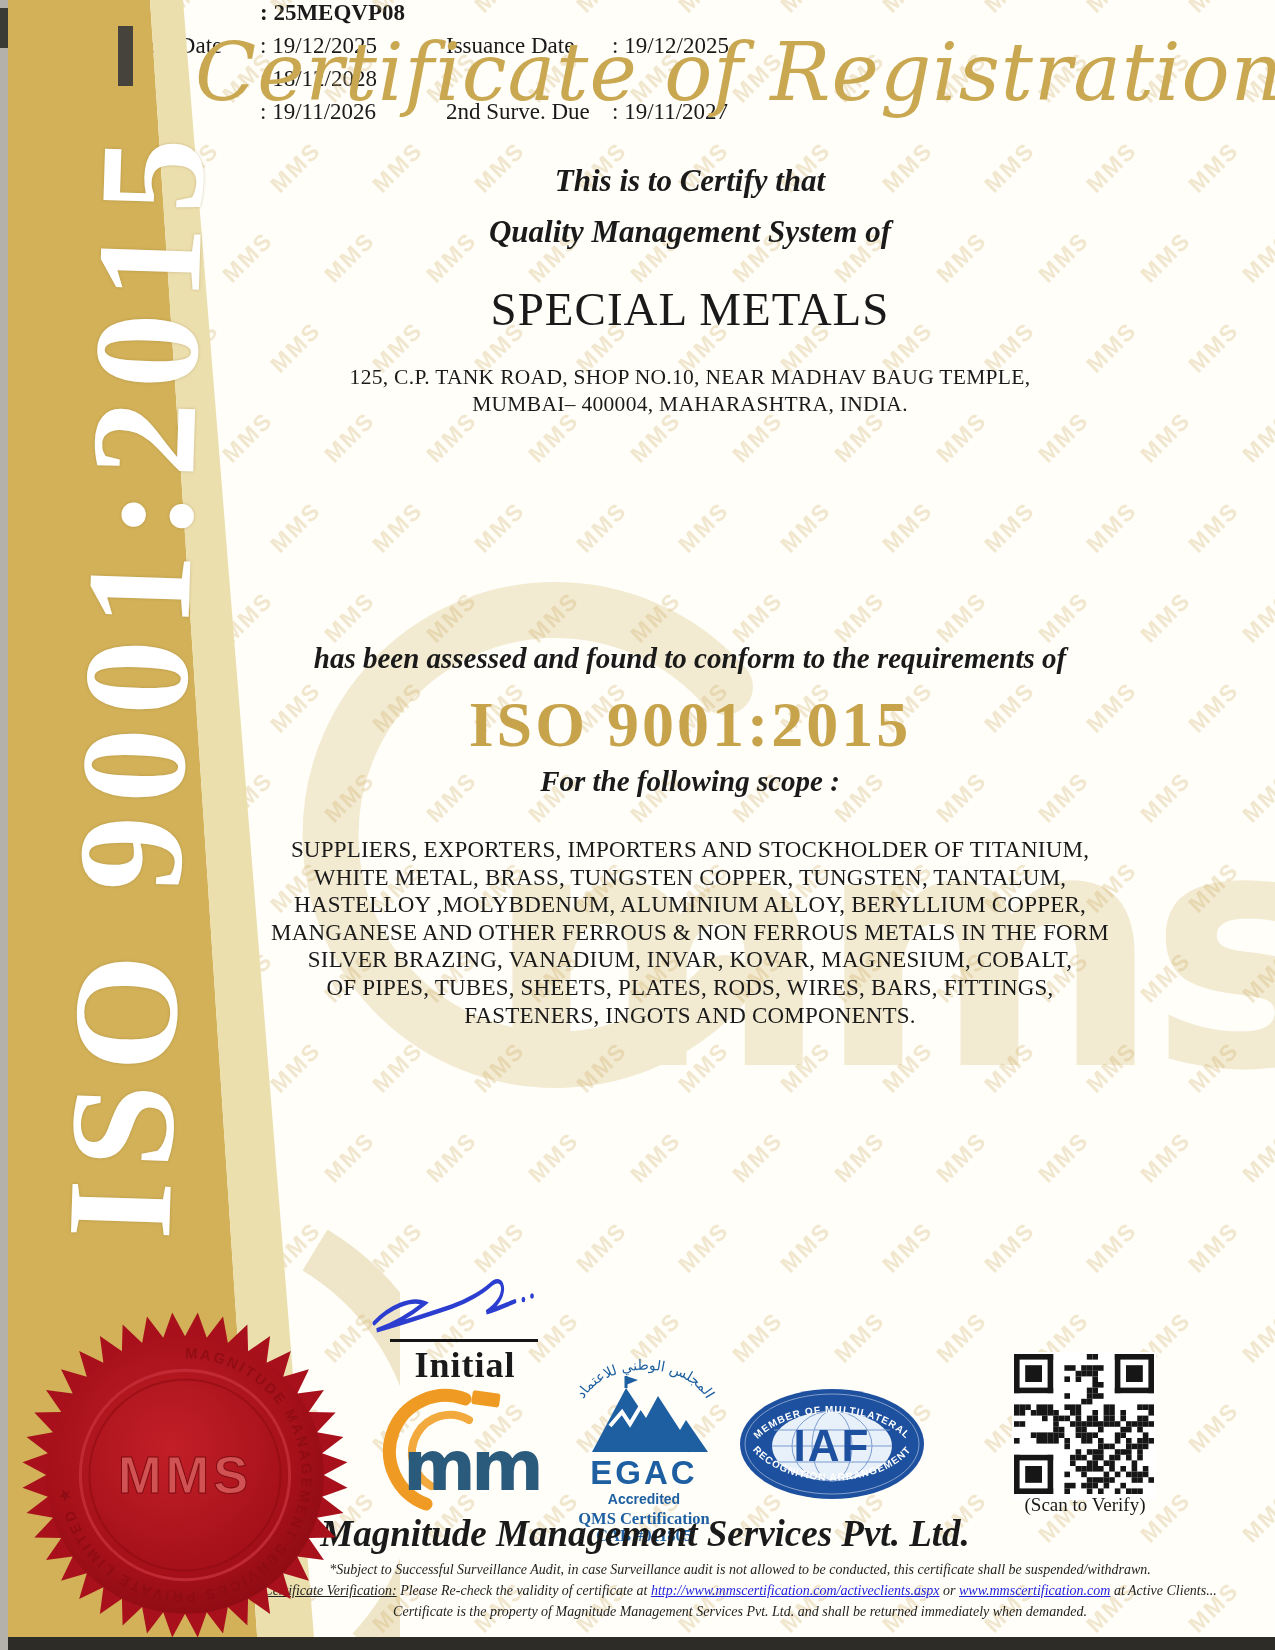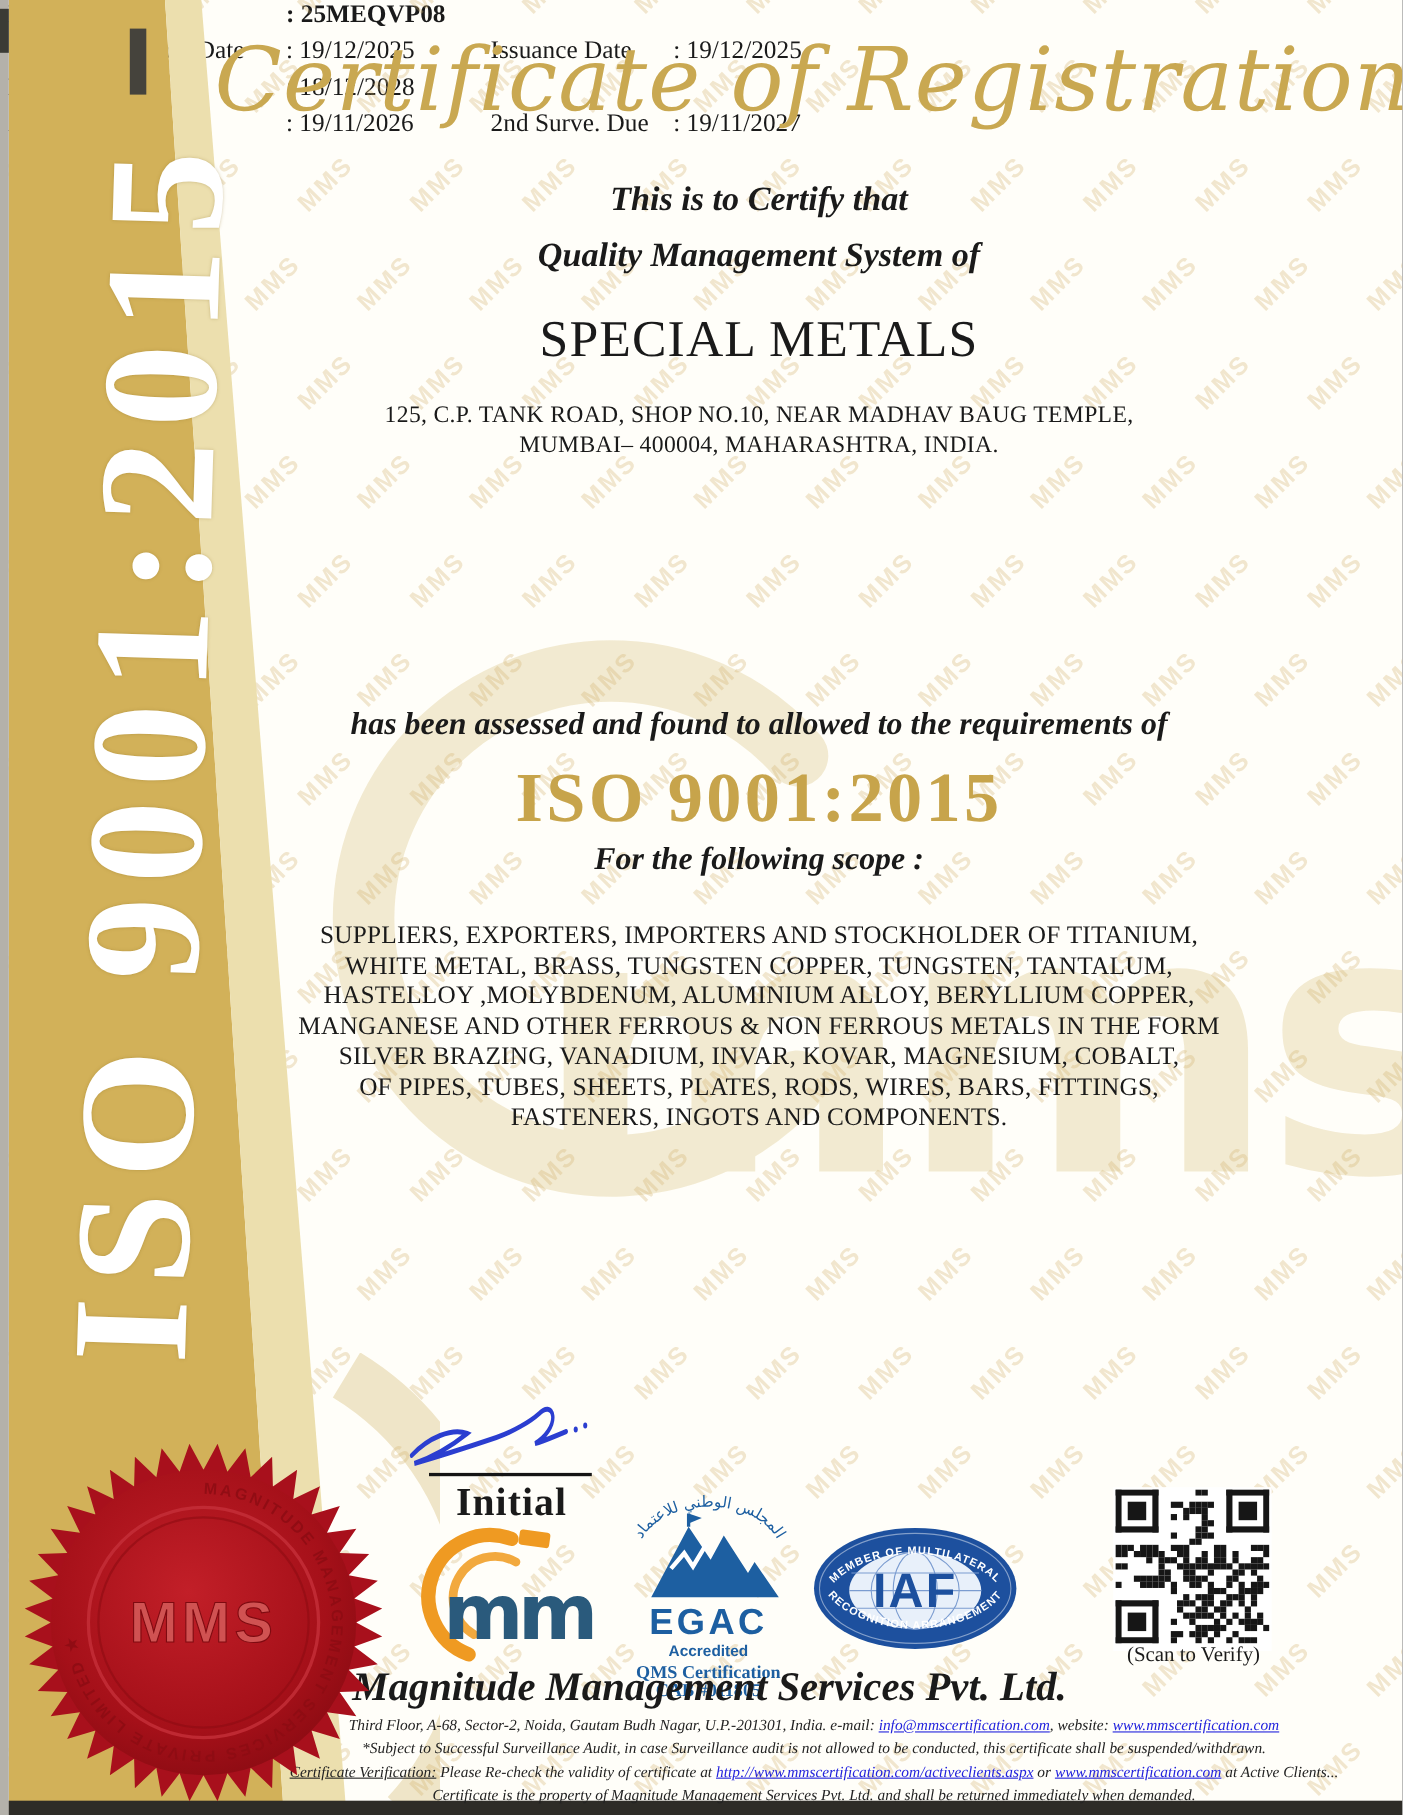--- a/index.html
+++ b/index.html
@@ -342,21 +342,21 @@
     <span>ISO 9001:2015</span>
   </div>
 
   <div id="title" class="abs center-col">Certificate of Registration</div>
   <div id="intro1" class="abs center-col intro">This is to Certify that</div>
   <div id="intro2" class="abs center-col intro">Quality Management System of</div>
   <div id="company" class="abs center-col">SPECIAL METALS</div>
   <div id="addr1" class="abs center-col addr">125, C.P. TANK ROAD, SHOP NO.10, NEAR MADHAV BAUG TEMPLE,</div>
   <div id="addr2" class="abs center-col addr">MUMBAI– 400004, MAHARASHTRA, INDIA.</div>
 
-  <div id="conform" class="abs center-col">has been assessed and found to allowed to the requirements of</div>
+  <div id="conform" class="abs center-col">has been assessed and found to conform to the requirements of</div>
   <div id="standard" class="abs center-col">ISO 9001:2015</div>
   <div id="scope-head" class="abs center-col">For the following scope :</div>
   <div id="scope" class="abs center-col">
     <span style="display:block">SUPPLIERS, EXPORTERS, IMPORTERS AND STOCKHOLDER OF TITANIUM,</span>
     <span style="display:block">WHITE METAL, BRASS, TUNGSTEN COPPER, TUNGSTEN, TANTALUM,</span>
     <span style="display:block">HASTELLOY ,MOLYBDENUM, ALUMINIUM ALLOY, BERYLLIUM COPPER,</span>
     <span style="display:block">MANGANESE AND OTHER FERROUS &amp; NON FERROUS METALS IN THE FORM</span>
     <span style="display:block">SILVER BRAZING, VANADIUM, INVAR, KOVAR, MAGNESIUM, COBALT,</span>
     <span style="display:block">OF PIPES, TUBES, SHEETS, PLATES, RODS, WIRES, BARS, FITTINGS,</span>
     <span style="display:block">FASTENERS, INGOTS AND COMPONENTS.</span>
@@ -668,21 +668,20 @@
     <circle cx="164" cy="164" r="104" fill="none" stroke="#c5303a" stroke-width="3" opacity=".8"></circle>
     <circle cx="164" cy="164" r="95" fill="none" stroke="#8d0c13" stroke-width="2" opacity=".6"></circle>
     <text font-size="14.5" font-weight="bold" letter-spacing="2.5" fill="#8d0c13" opacity=".85" font-family="Liberation Sans, sans-serif">
       <textPath href="#sealRing" startOffset="0%">MAGNITUDE MANAGEMENT SERVICES PRIVATE LIMITED ★</textPath>
     </text>
     <text x="164" y="182" text-anchor="middle" font-size="52" font-weight="bold" letter-spacing="4" fill="#d05252" stroke="#7e0a10" stroke-width="1" font-family="Liberation Sans, sans-serif">MMS</text>
   </svg>
 
   <div id="issuer" class="abs">Magnitude Management Services Pvt. Ltd.</div>
   <div id="footer" class="abs">
-    <div><span>Third Floor, A-68, Sector-2, Noida, Gautam Budh Nagar, U.P.-201301, India. e-mail: </span><span class="lnk">info@mmscertification.com</span><span>, website: </span><span class="lnk">www.mmscertification.com</span></div>
     <div>*Subject to Successful Surveillance Audit, in case Surveillance audit is not allowed to be conducted, this certificate shall be suspended/withdrawn.</div>
     <div><span class="ul">Certificate Verification:</span><span> Please Re-check the validity of certificate at </span><span class="lnk">http://www.mmscertification.com/activeclients.aspx</span><span> or </span><span class="lnk">www.mmscertification.com</span><span> at Active Clients...</span></div>
     <div>Certificate is the property of Magnitude Management Services Pvt. Ltd. and shall be returned immediately when demanded.</div>
   </div>
 
   <div id="edge-left" class="abs"></div>
   <div id="edge-corner" class="abs"></div>
   <div id="bottom-bar" class="abs"></div>
 </div>
 

